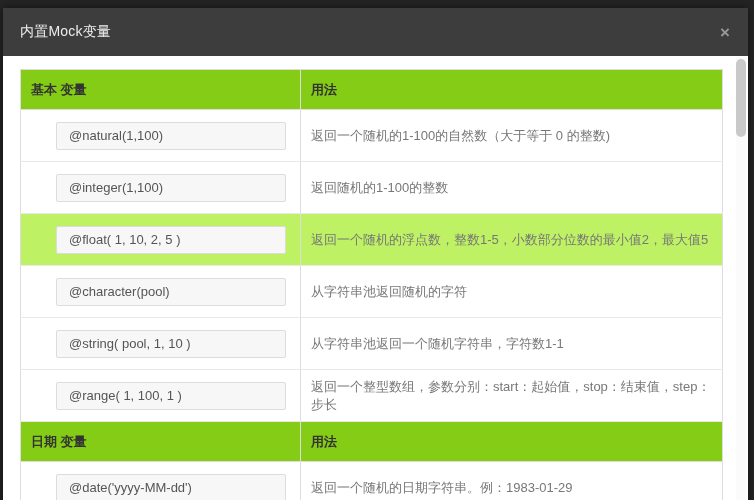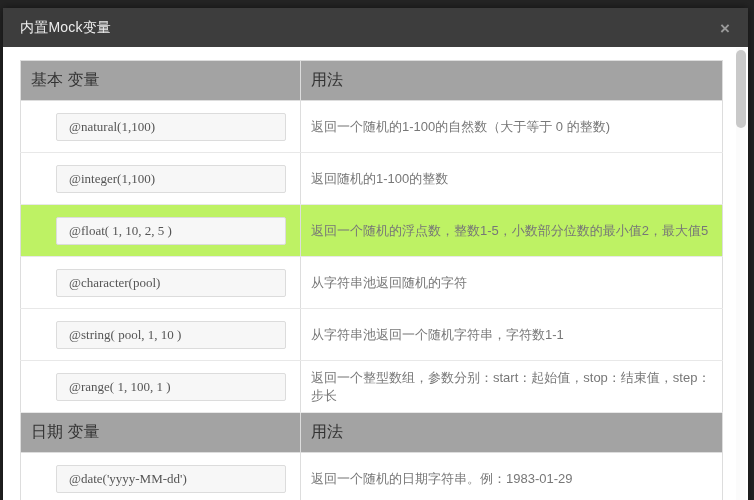--- a/index.html
+++ b/index.html
@@ -8,21 +8,21 @@
     background:#242424;
     font-family:"Liberation Sans","DejaVu Sans",sans-serif;
     position:relative;
   }
   .modal {
     position:absolute; left:3px; top:8px; width:745px; height:720px;
     background:#ffffff;
     box-shadow:0 0 8px rgba(0,0,0,.5);
   }
   .modal-header {
-    height:39px; background:#3d3d3d;
+    height:48px; background:#3d3d3d;
     display:flex; align-items:center;
     padding:0 17px;
     position:relative;
   }
   .modal-title {
     color:#ededed; font-size:14px; letter-spacing:.2px;
   }
   .modal-close {
     position:absolute; right:14px; top:50%; transform:translateY(-50%);
     background:none; border:none; cursor:pointer;
@@ -38,24 +38,24 @@
     border-collapse:collapse;
     width:702px;
     table-layout:fixed;
     border:1px solid #ddd;
   }
   col.c-var { width:280px; }
   col.c-usage { width:422px; }
   tr.section-header th {
     height:40px;
     text-align:left;
-    font-size:16px; font-weight:normal; color:#333;
+    font-size:13px; font-weight:bold; color:#333;
     padding:0 8px 0 10px;
     border-bottom:1px solid #ddd;
-    background:#a3a3a3;
+    background:#84cc16;
   }
   tr.section-header th.col-var { border-right:1px solid #ddd; }
   tr.data-row td {
     height:52px;
     border-bottom:1px solid #e8e8e8;
     font-size:13px;
     vertical-align:middle;
   }
   tr.data-row td.var-cell {
     padding-left:35px;
@@ -67,21 +67,21 @@
     margin-left:32px;
   }
   tr.data-row.highlighted, tr.data-row:hover { background:#bef264; }
   .var-input {
     width:230px; height:28px;
     background:#f7f7f7;
     border:1px solid #dcdcdc;
     border-radius:2px;
     padding:0 12px;
     font-size:13px; color:#555;
-    font-family:Liberation Serif, serif;
+    font-family:Liberation Sans, sans-serif;
     outline:none;
   }
   .scrollbar-track {
     position:absolute; top:1px; right:2px; bottom:0; width:10px;
     background:#fbfbfb;
   }
   .scrollbar-thumb {
     position:absolute; top:2px; left:0; width:10px; height:78px;
     background:#c9c9c9; border-radius:6px;
   }

